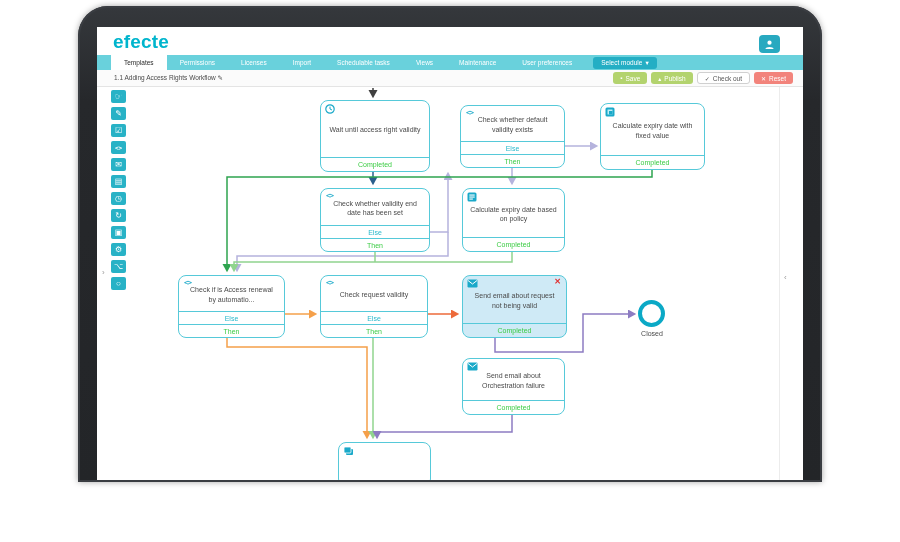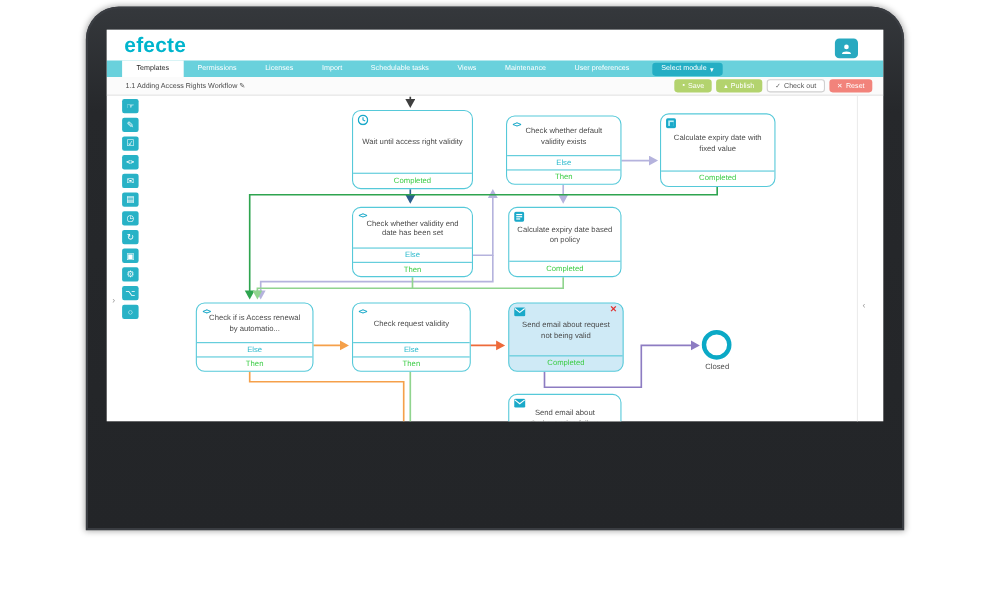--- a/index.html
+++ b/index.html
@@ -7,21 +7,21 @@
               font-family:"Liberation Sans", sans-serif; }
   .stage { position:relative; width:900px; height:542px; }
 
   
   .bezel { position:absolute; left:78px; top:6px; width:744px; height:476px;
            background:linear-gradient(180deg,#35383c,#26282b 20%,#232528);
            border-radius:30px 30px 0 0;
            box-shadow:inset 0 0 0 2px #3a3d42, 0 0 6px rgba(0,0,0,.35); }
 
   
-  .screen { position:absolute; left:97px; top:27px; width:706px; height:356px;
+  .screen { position:absolute; left:97px; top:27px; width:706px; height:453px;
             background:#ffffff; overflow:hidden; }
 
   .appbar { position:absolute; left:0; top:0; width:706px; height:28px; background:#ffffff; }
   .logo { position:absolute; left:16px; top:4px; font-size:19px; font-weight:700;
           color:#00b5cd; letter-spacing:.2px; }
   .user-btn { position:absolute; right:23px; top:8px; width:21px; height:18px;
           background:#28a9c0; border-radius:4px; display:flex; align-items:center; justify-content:center; }
 
   .nav { position:absolute; left:0; top:28px; width:706px; height:15px; background:#69d1dc;
          display:flex; align-items:stretch; padding-left:14px; }

